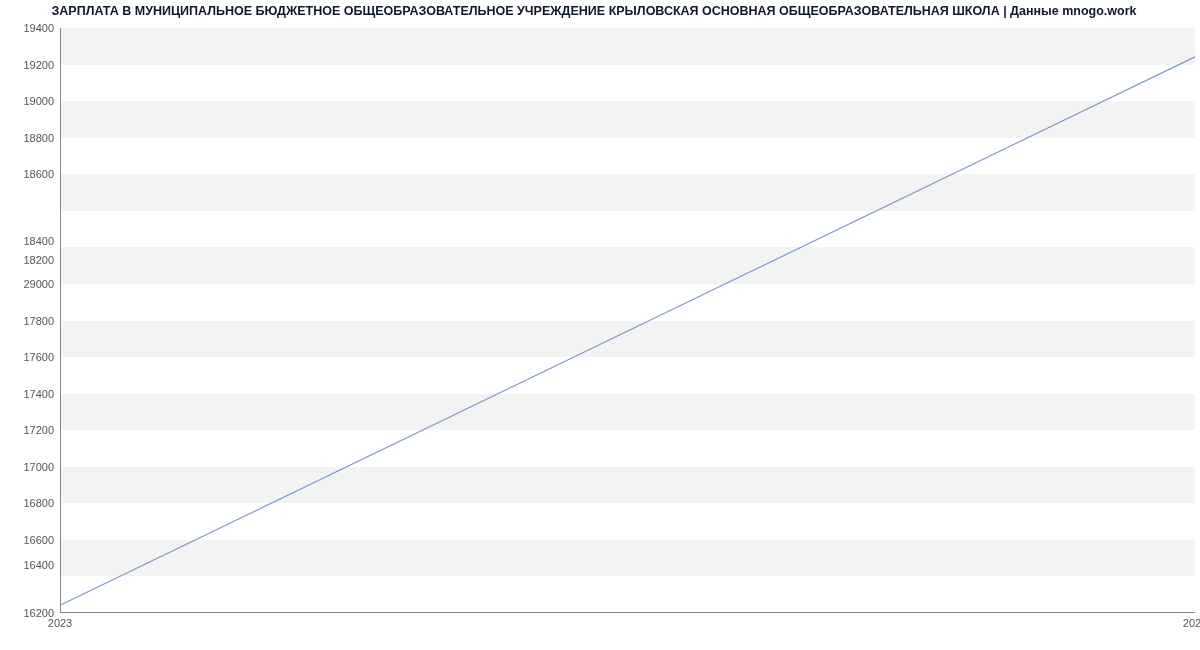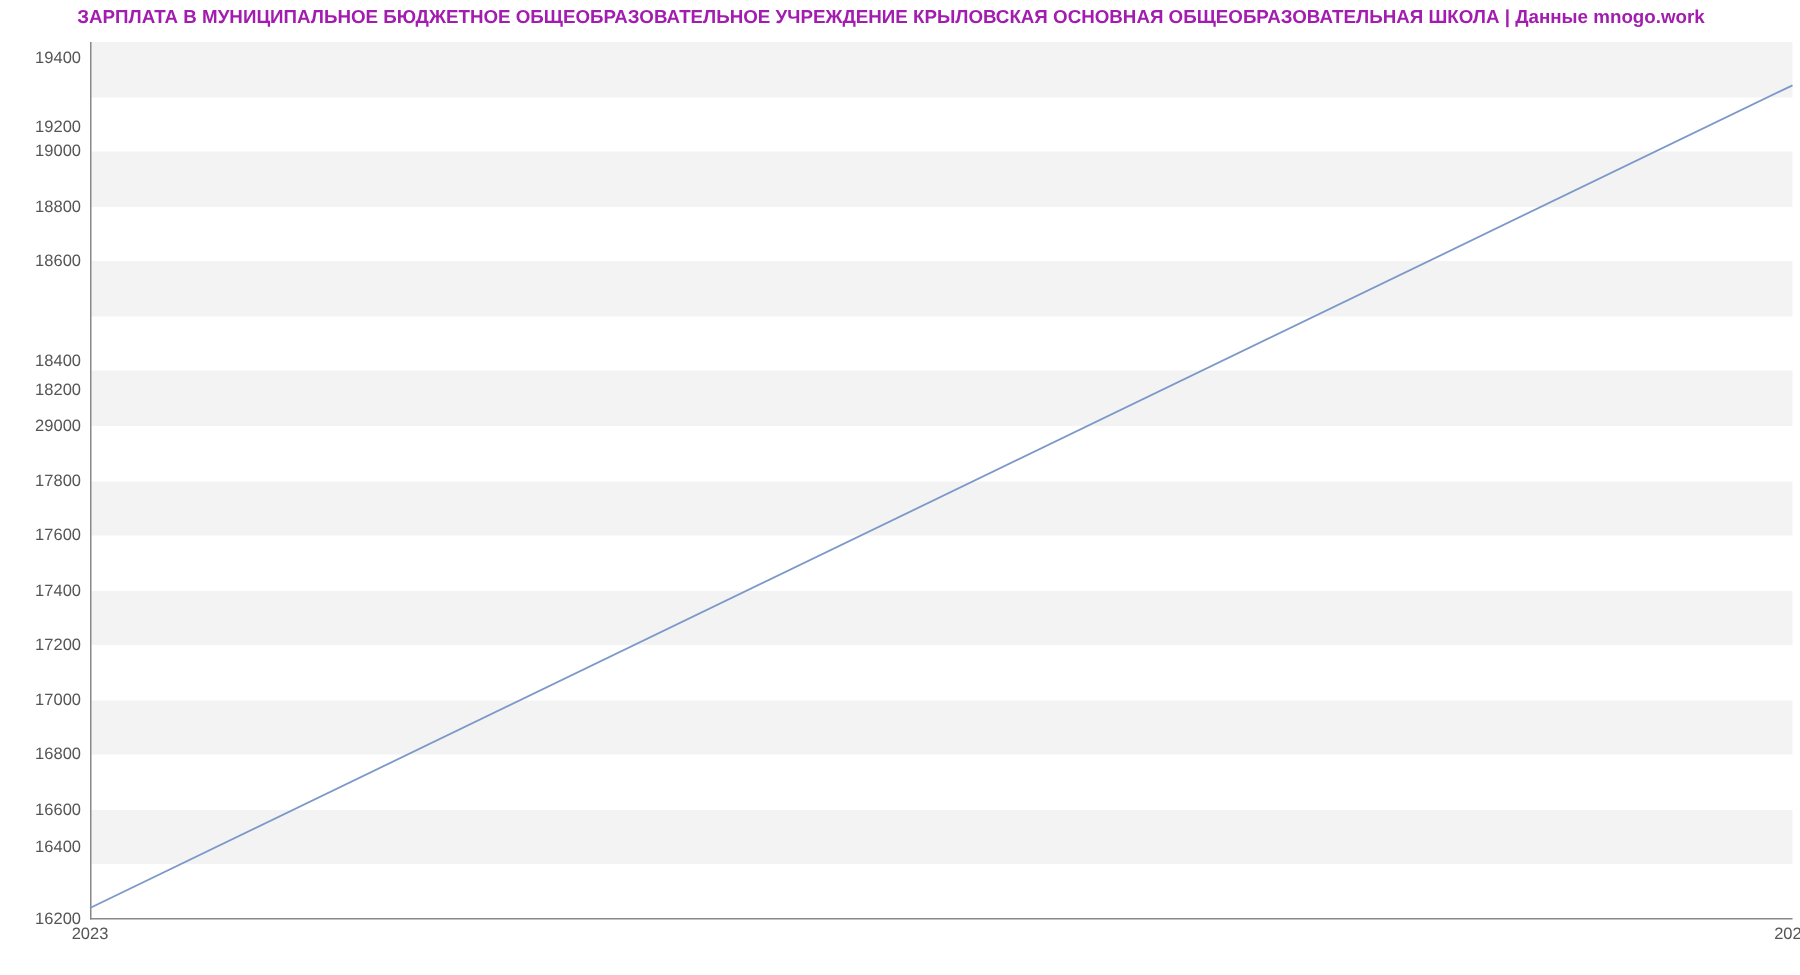--- a/index.html
+++ b/index.html
@@ -11,21 +11,21 @@
       position: relative;
     }
     .title {
       position: absolute;
       top: 4px;
       left: 0;
       right: 12px;
       text-align: center;
       font-size: 12.5px;
       font-weight: bold;
-      color: #a21caf;
+      color: #0f172a;
       white-space: nowrap;
     }
     .plot-area {
       position: absolute;
       left: 60px;
       top: 28px;
       width: 1135px;
       height: 585px;
     }
     .grid-band {
@@ -107,20 +107,20 @@
       <div class="y-tick-label" style="top: 402.188px;">17200</div>
       <div class="y-tick-label" style="top: 365.625px;">17400</div>
       <div class="y-tick-label" style="top: 329.062px;">17600</div>
       <div class="y-tick-label" style="top: 292.5px;">17800</div>
       <div class="y-tick-label" style="top: 255.938px;">29000</div>
       <div class="y-tick-label" style="top: 232px;">18200</div>
       <div class="y-tick-label" style="top: 182.812px; margin-top: 30px;">18400</div>
       <div class="y-tick-label" style="top: 146.25px;">18600</div>
       <div class="y-tick-label" style="top: 109.688px;">18800</div>
       <div class="y-tick-label" style="top: 73.125px;">19000</div>
-      <div class="y-tick-label" style="top: 36.5625px; margin-top: 20px;">19200</div>
-      <div class="y-tick-label" style="top: 0px; margin-top: 11px;">19400</div>
+      <div class="y-tick-label" style="top: 36.5625px;">19200</div>
+      <div class="y-tick-label" style="top: 0px;">19400</div>
     </div>
   <div id="x-labels">
       <div class="x-tick-label" style="left: 0px;">2023</div>
       <div class="x-tick-label" style="left: 1135px;">2024</div>
     </div>
 </div>
 
 </body></html>

